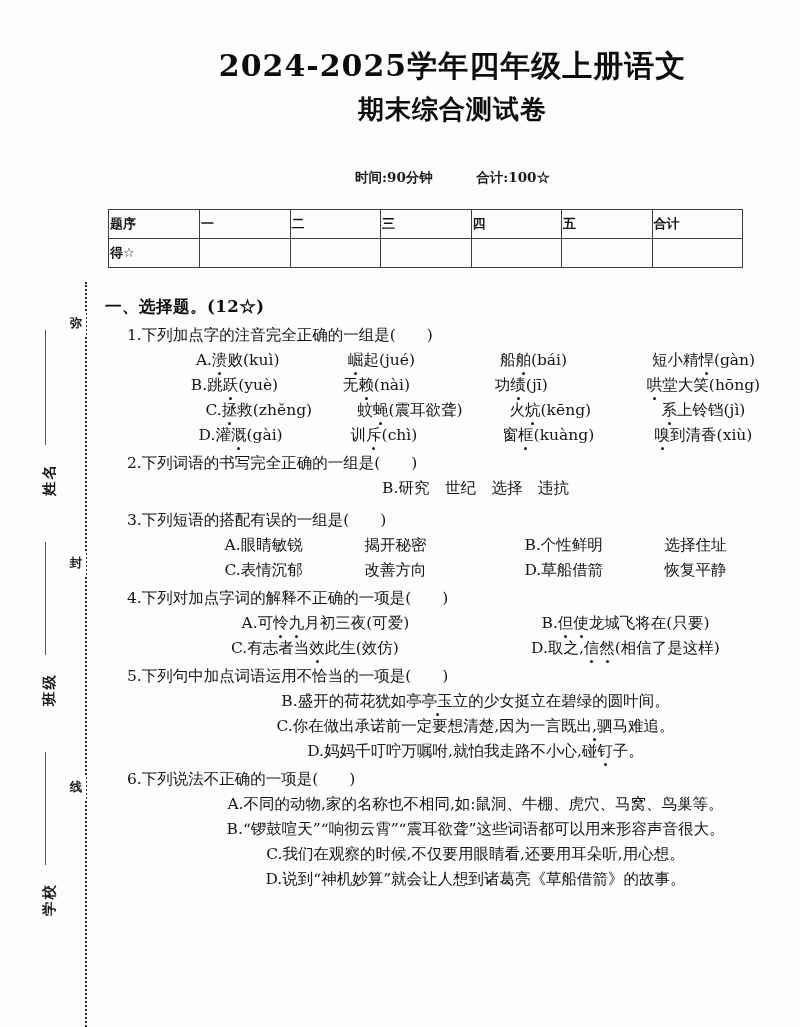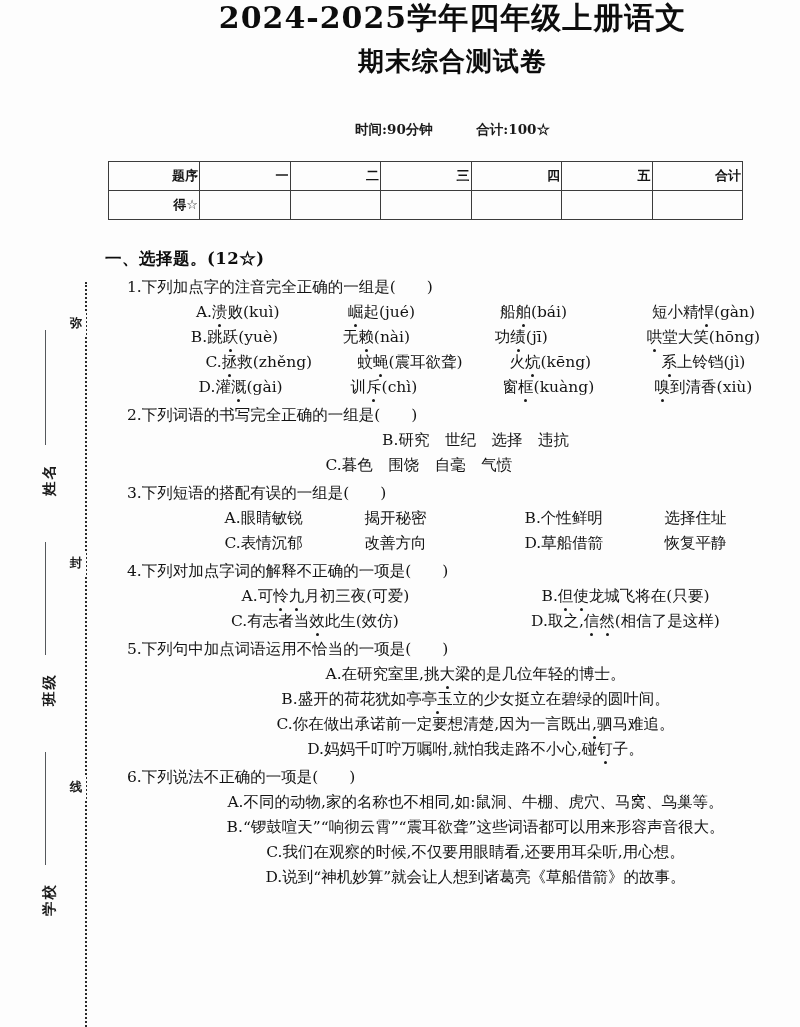--- a/index.html
+++ b/index.html
@@ -80,21 +80,21 @@
   
   #sheet {
     position: absolute;
     left: 105px;
     top: 0;
     width: 695px;
     height: 1027px;
   }
 
   
-  .title-block { text-align: center; }
+  .title-block { text-align: center; padding-top: 48px; }
   .title-line1 {
     font-family: "DejaVu Serif", "Liberation Serif", serif;
     font-weight: bold;
     font-size: 30px;
     letter-spacing: 1px;
     color: #0d0d0d;
     line-height: 1.2;
   }
   .title-line2 {
     font-family: "DejaVu Serif", "Liberation Serif", serif;
@@ -120,21 +120,21 @@
     width: 635px;
   }
   table.score-table {
     border-collapse: collapse;
     width: 100%;
     table-layout: fixed;
   }
   table.score-table td {
     border: 1.3px solid #3c3c3c;
     height: 26px;
-    text-align: right;
+    text-align: left;
     vertical-align: middle;
     font-family: "DejaVu Sans", "Liberation Sans", sans-serif;
     font-size: 13px;
     font-weight: bold;
     color: #141414;
   }
   table.score-table td.first-col { width: 88px; }
 
   
   .section-head {
@@ -283,21 +283,20 @@
     <span class="opt-cell w-c4"><span></span><span class="dot">嗅</span><span>到清香(xiù)</span></span>
   </div>
 
   <div class="q-stem">
     <span>2.</span><span>下列词语的书写完全正确的一组是(　　)</span>
   </div>
   <div class="opt-row">
     <span class="opt-cell w-h2"><span>B.</span><span>研究　世纪　选择　违抗</span></span>
   </div>
   <div class="opt-row">
-    <span class="opt-cell w-h1"><span>C.</span><span>暮色　围饶　自毫　气愤</span></span>
   </div>
 
   <div class="q-stem">
     <span>3.</span><span>下列短语的搭配有误的一组是(　　)</span>
   </div>
   <div class="opt-row">
     <span class="opt-cell w-q3a"><span>A.</span><span>眼睛敏锐</span></span>
     <span class="opt-cell w-q3b"><span>揭开秘密</span></span>
     <span class="opt-cell w-q3c"><span>B.</span><span>个性鲜明</span></span>
     <span class="opt-cell"><span>选择住址</span></span>
@@ -318,23 +317,20 @@
   </div>
   <div class="opt-row">
     <span class="opt-cell w-h1"><span>C.</span><span>有志者当</span><span class="dot">效</span><span>此生(效仿)</span></span>
     <span class="opt-cell w-h2"><span>D.</span><span>取之,</span><span class="dot">信</span><span class="dot">然</span><span>(相信了是这样)</span></span>
   </div>
 
   <div class="q-stem">
     <span>5.</span><span>下列句中加点词语运用不恰当的一项是(　　)</span>
   </div>
   <div class="opt-row indent-single">
-    <span class="opt-cell"><span>A.</span><span>在研究室里,</span><span class="dot">挑大梁</span><span>的是几位年轻的博士。</span></span>
-  </div>
-  <div class="opt-row indent-single">
     <span class="opt-cell"><span>B.</span><span>盛开的荷花犹如</span><span class="dot">亭亭玉立</span><span>的少女挺立在碧绿的圆叶间。</span></span>
   </div>
   <div class="opt-row indent-single">
     <span class="opt-cell"><span>C.</span><span>你在做出承诺前一定要想清楚,因为</span><span class="dot">一言既出,驷马难追</span><span>。</span></span>
   </div>
   <div class="opt-row indent-single">
     <span class="opt-cell"><span>D.</span><span>妈妈千叮咛万嘱咐,就怕我走路不小心,</span><span class="dot">碰钉子</span><span>。</span></span>
   </div>
 
   <div class="q-stem">

